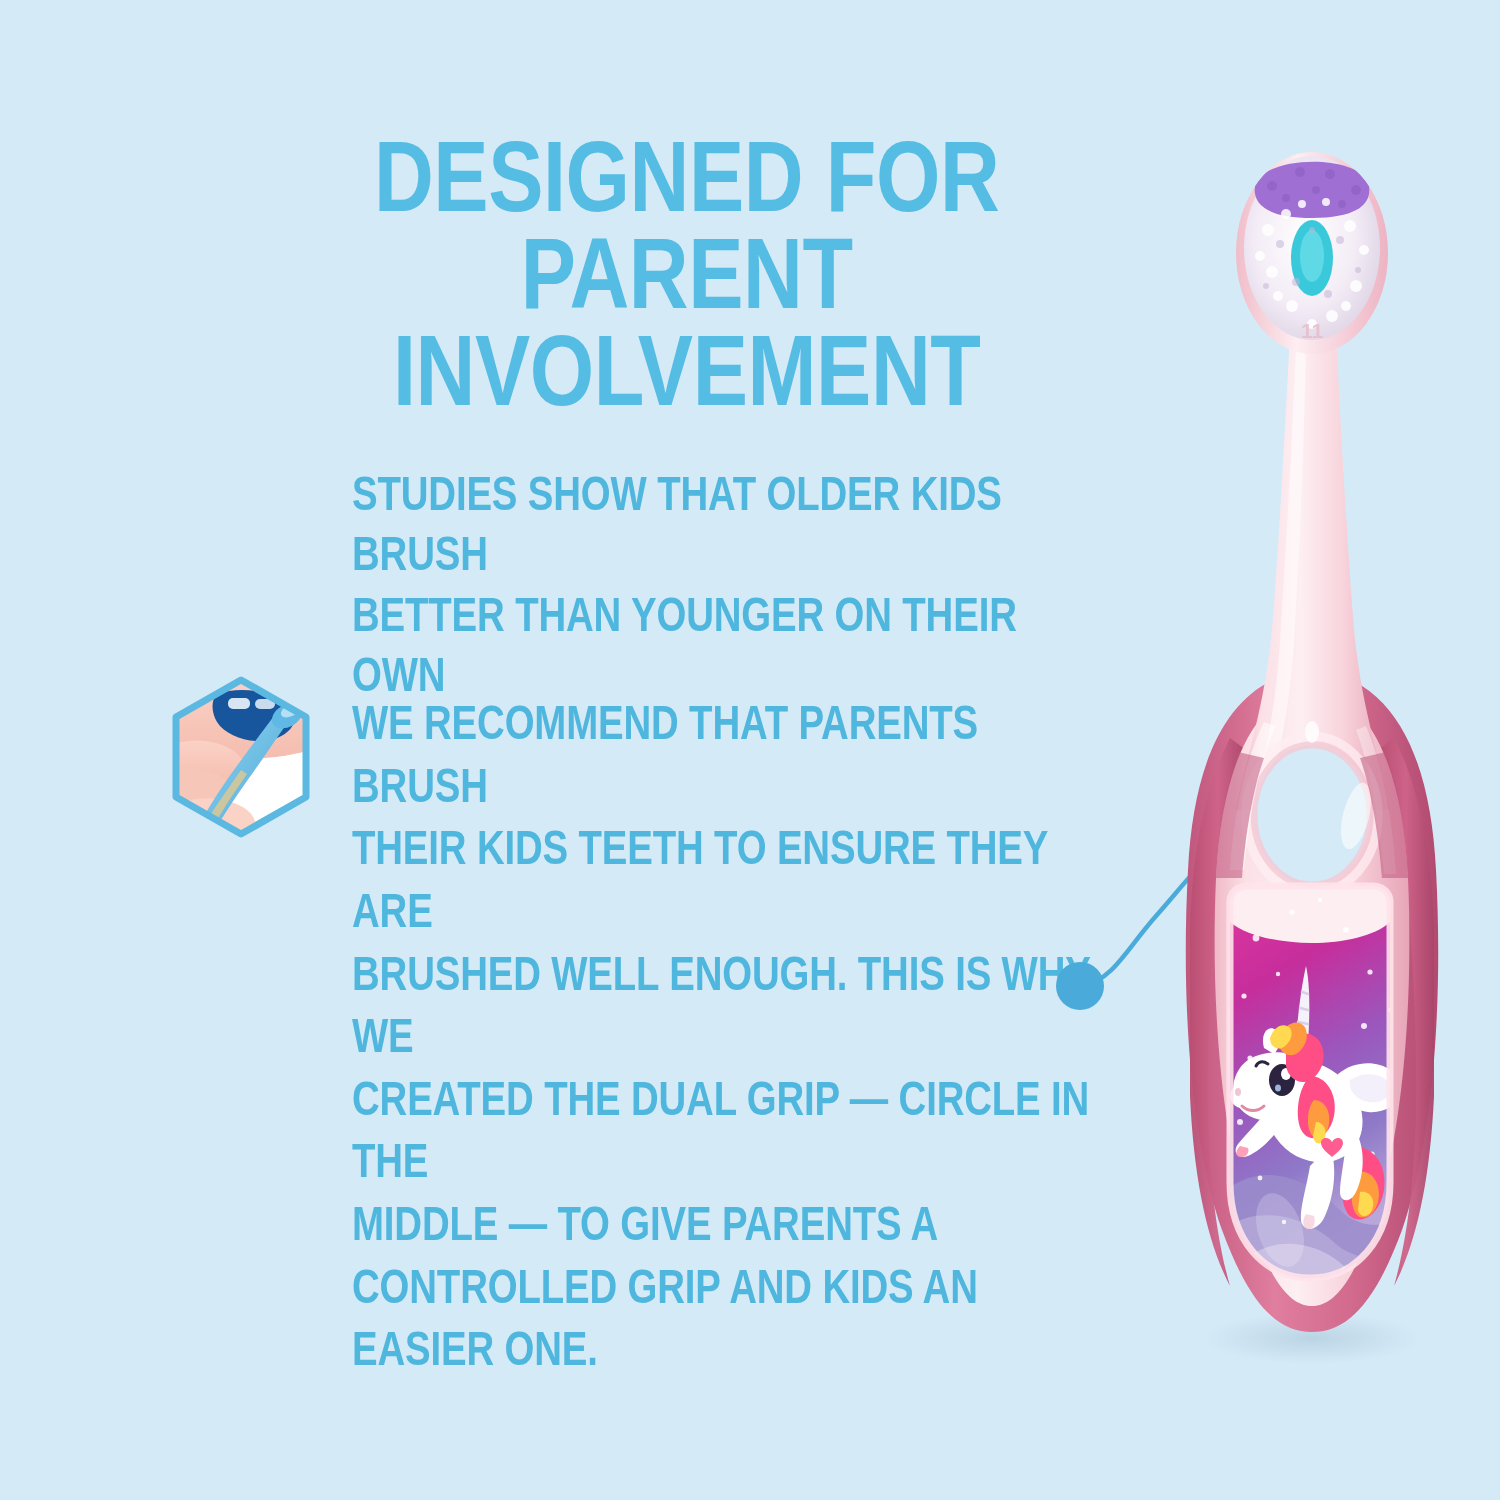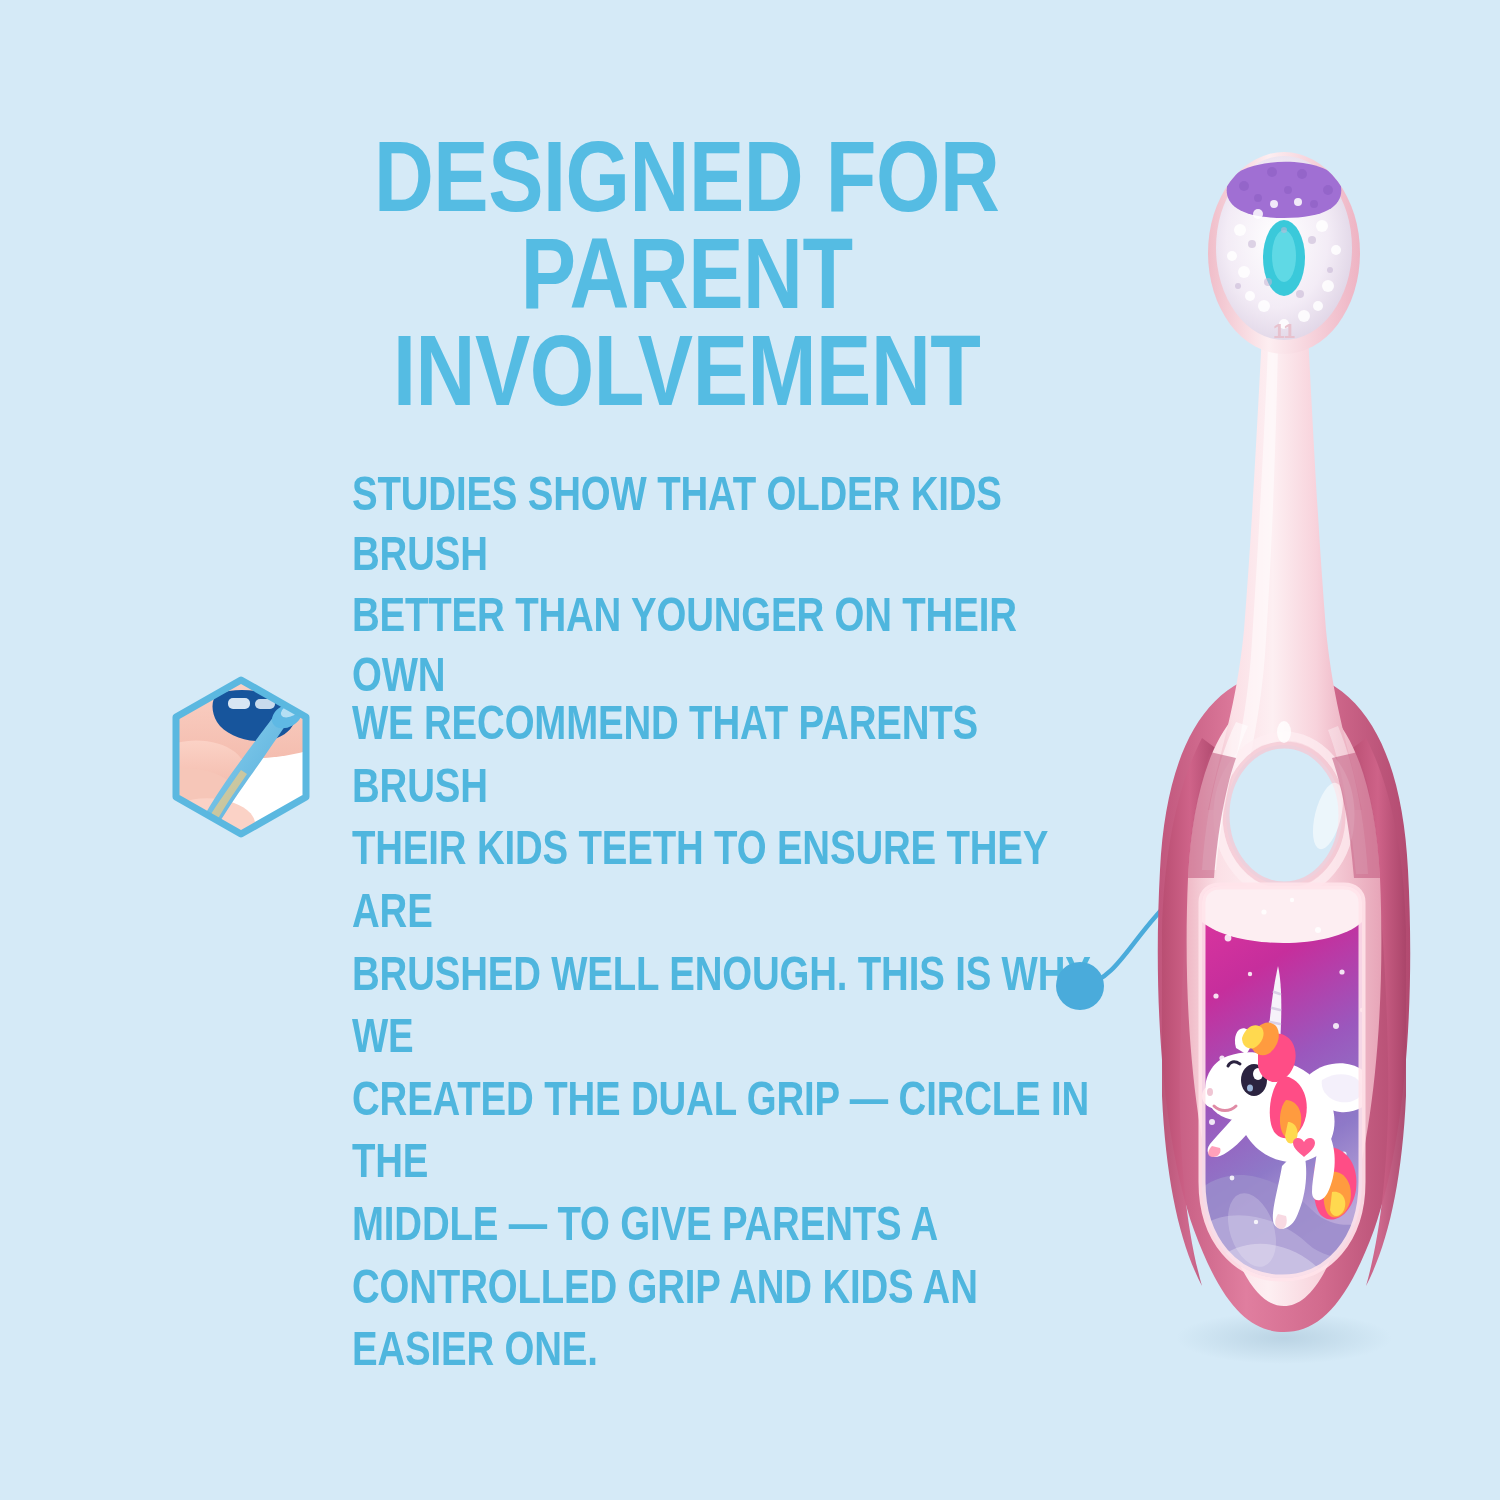--- a/index.html
+++ b/index.html
@@ -60,21 +60,21 @@
     white-space:pre-line;
   }
 
   
   .hex-icon { position:absolute; left:165px; top:676px; width:152px; height:162px; }
 
   
   .callout { position:absolute; left:1040px; top:800px; width:240px; height:230px; }
 
   
-  .brush { position:absolute; left:1132px; top:110px; width:310px; height:1290px; }
+  .brush { position:absolute; left:1160px; top:110px; width:310px; height:1290px; }
 </style>
 </head>
 <body>
 
 <div id="stage">
 
   <div class="headline">DESIGNED FOR PARENT
 INVOLVEMENT</div>
 
   <div class="subcopy">STUDIES SHOW THAT OLDER KIDS BRUSH

